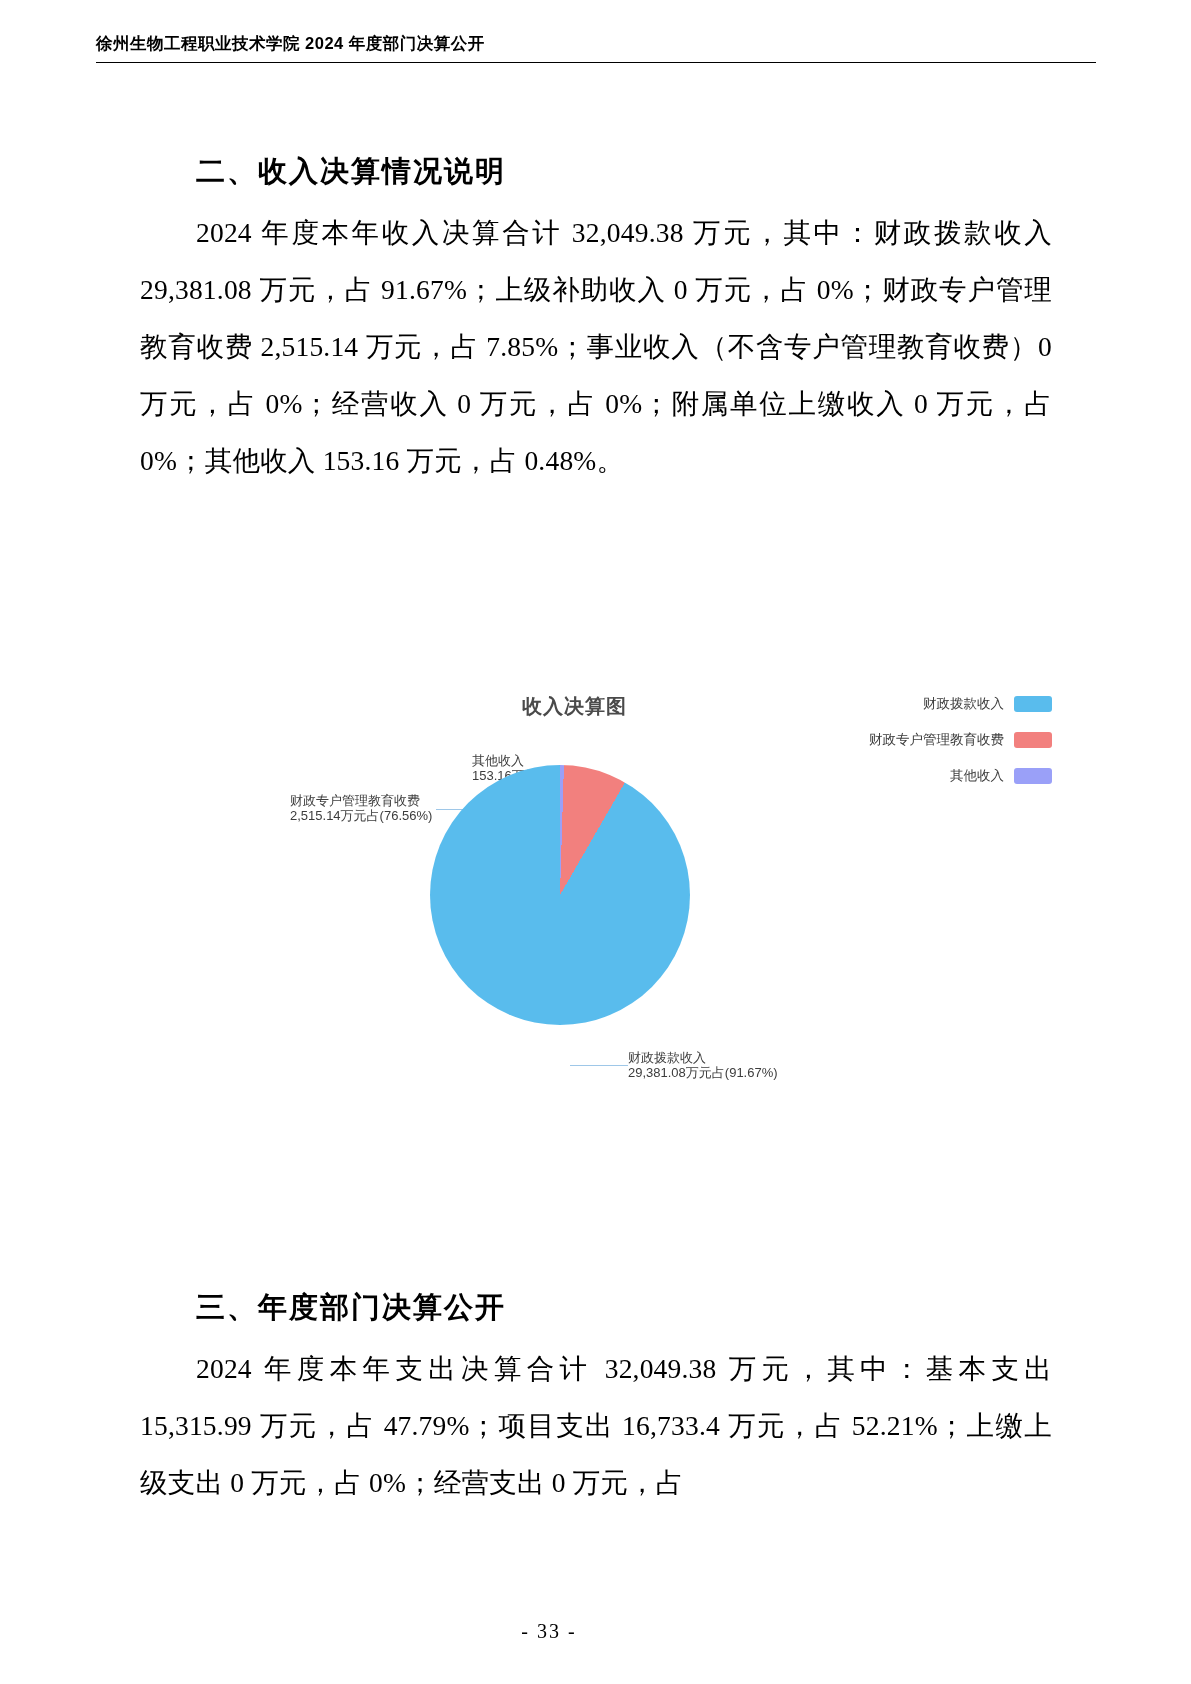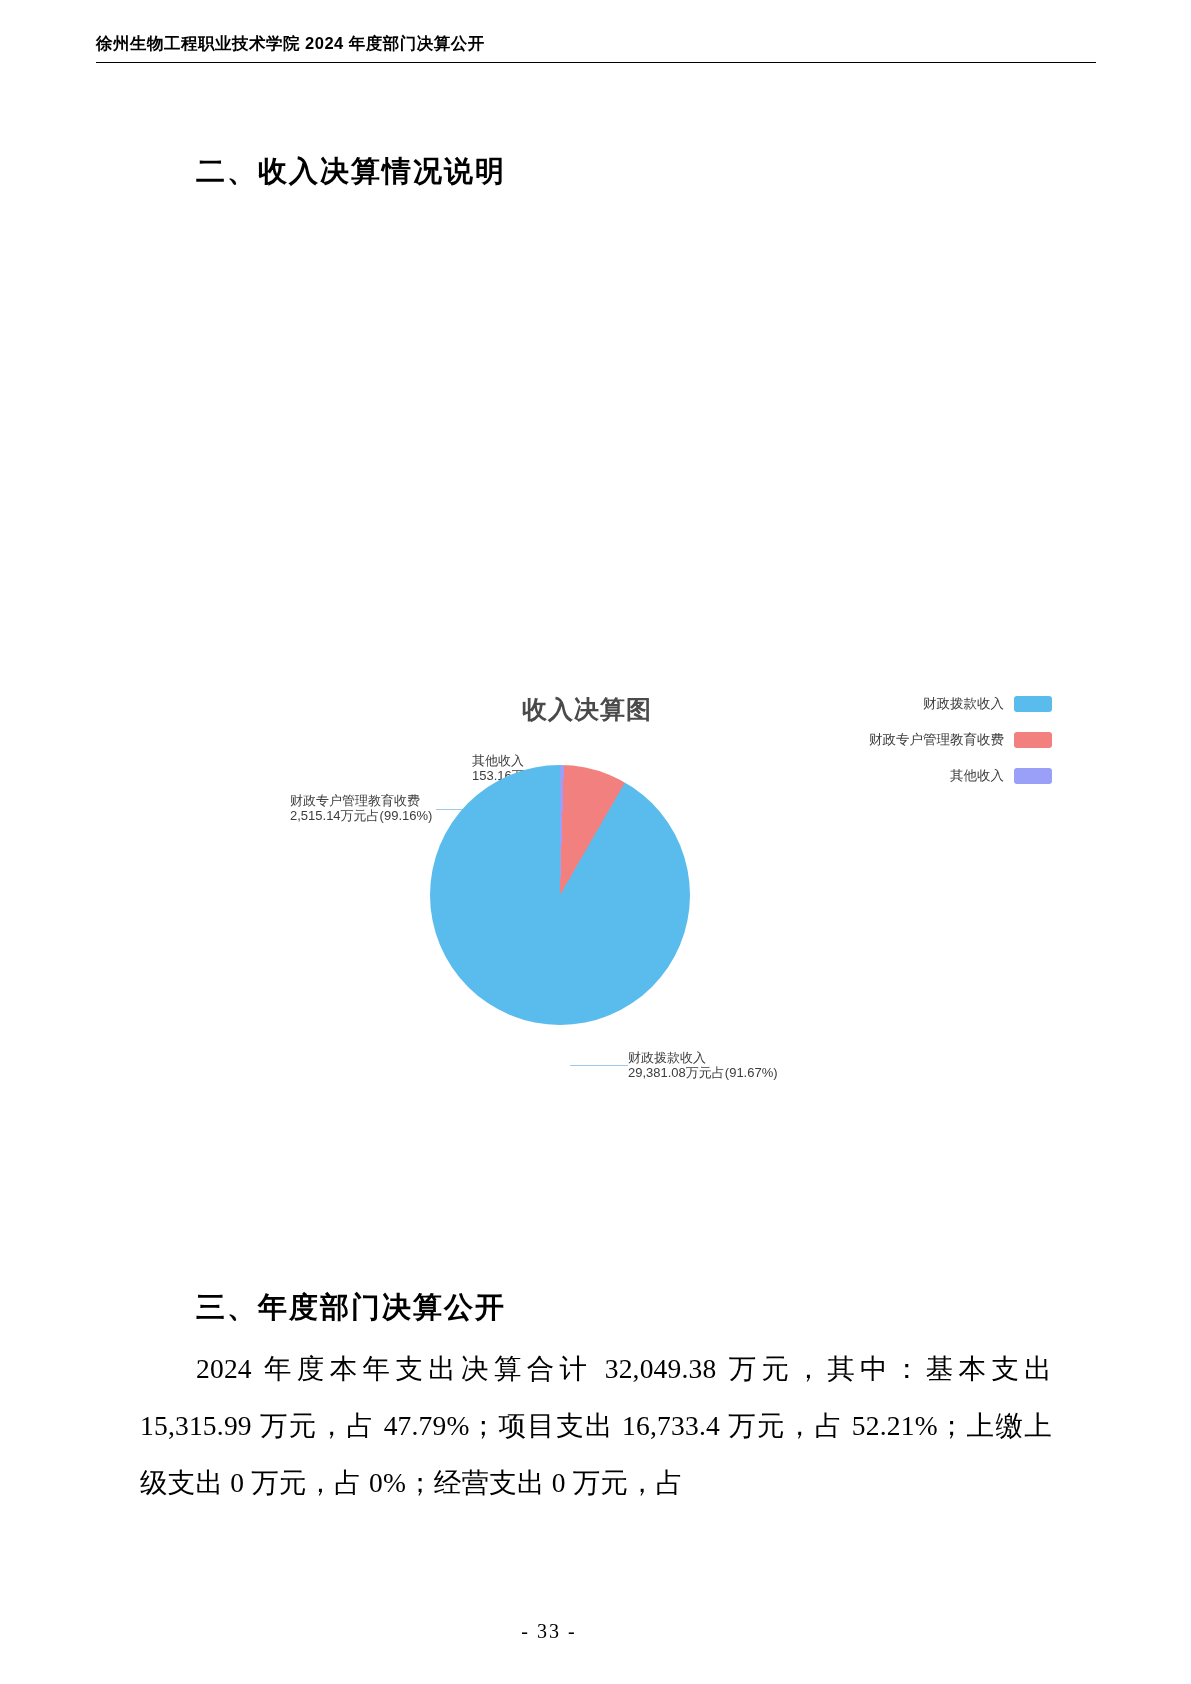--- a/index.html
+++ b/index.html
@@ -74,21 +74,21 @@
     top: 690px;
     width: 912px;
     height: 440px;
   }
   .chart-title {
     position: absolute;
     left: 382px;
     top: -12px;
     font-family: "Liberation Sans", "DejaVu Sans", sans-serif;
     font-weight: bold;
-    font-size: 25px;
+    font-size: 20px;
     color: #4a4a4a;
     letter-spacing: 1px;
   }
   
   .legend {
     position: absolute;
     right: 0px;
     top: -10px;
     width: 250px;
   }
@@ -174,20 +174,21 @@
 
 <div class="page">
 
   <div class="header">
     <div class="header-title">徐州生物工程职业技术学院 2024 年度部门决算公开</div>
     <div class="header-rule"></div>
   </div>
 
   <div class="content">
     <h2 class="section">二、收入决算情况说明</h2>
+    <p class="para indent">2024 年度本年收入决算合计 32,049.38 万元，其中：财政拨款收入 29,381.08 万元，占 91.67%；上级补助收入 0 万元，占 0%；财政专户管理教育收费 2,515.14 万元，占 7.85%；事业收入（不含专户管理教育收费）0 万元，占 0%；经营收入 0 万元，占 0%；附属单位上缴收入 0 万元，占 0%；其他收入 153.16 万元，占 0.48%。</p>
   </div>
 
   <div class="chart-block">
 
     <div class="chart-title">收入决算图</div>
 
     <div class="legend">
       <div class="legend-row">
         <span class="legend-label">财政拨款收入</span>
         <span class="legend-swatch" style="background:#59bced"></span>
@@ -203,21 +204,21 @@
     </div>
 
     <div class="callout c-other">
       <div>其他收入</div>
       <div>153.16万元占(0.48%)</div>
     </div>
     <div class="leader-v" style="left:424px; top:62px; height:48px;"></div>
 
     <div class="callout c-edu">
       <div>财政专户管理教育收费</div>
-      <div>2,515.14万元占(99.16%)</div>
+      <div>2,515.14万元占(76.56%)</div>
     </div>
     <div class="leader" style="left:296px; top:104px; width:86px;"></div>
 
     <div class="callout c-fin">
       <div>财政拨款收入</div>
       <div>29,381.08万元占(91.67%)</div>
     </div>
     <div class="leader" style="left:430px; top:360px; width:58px;"></div>
 
     <div class="pie-wrap">

